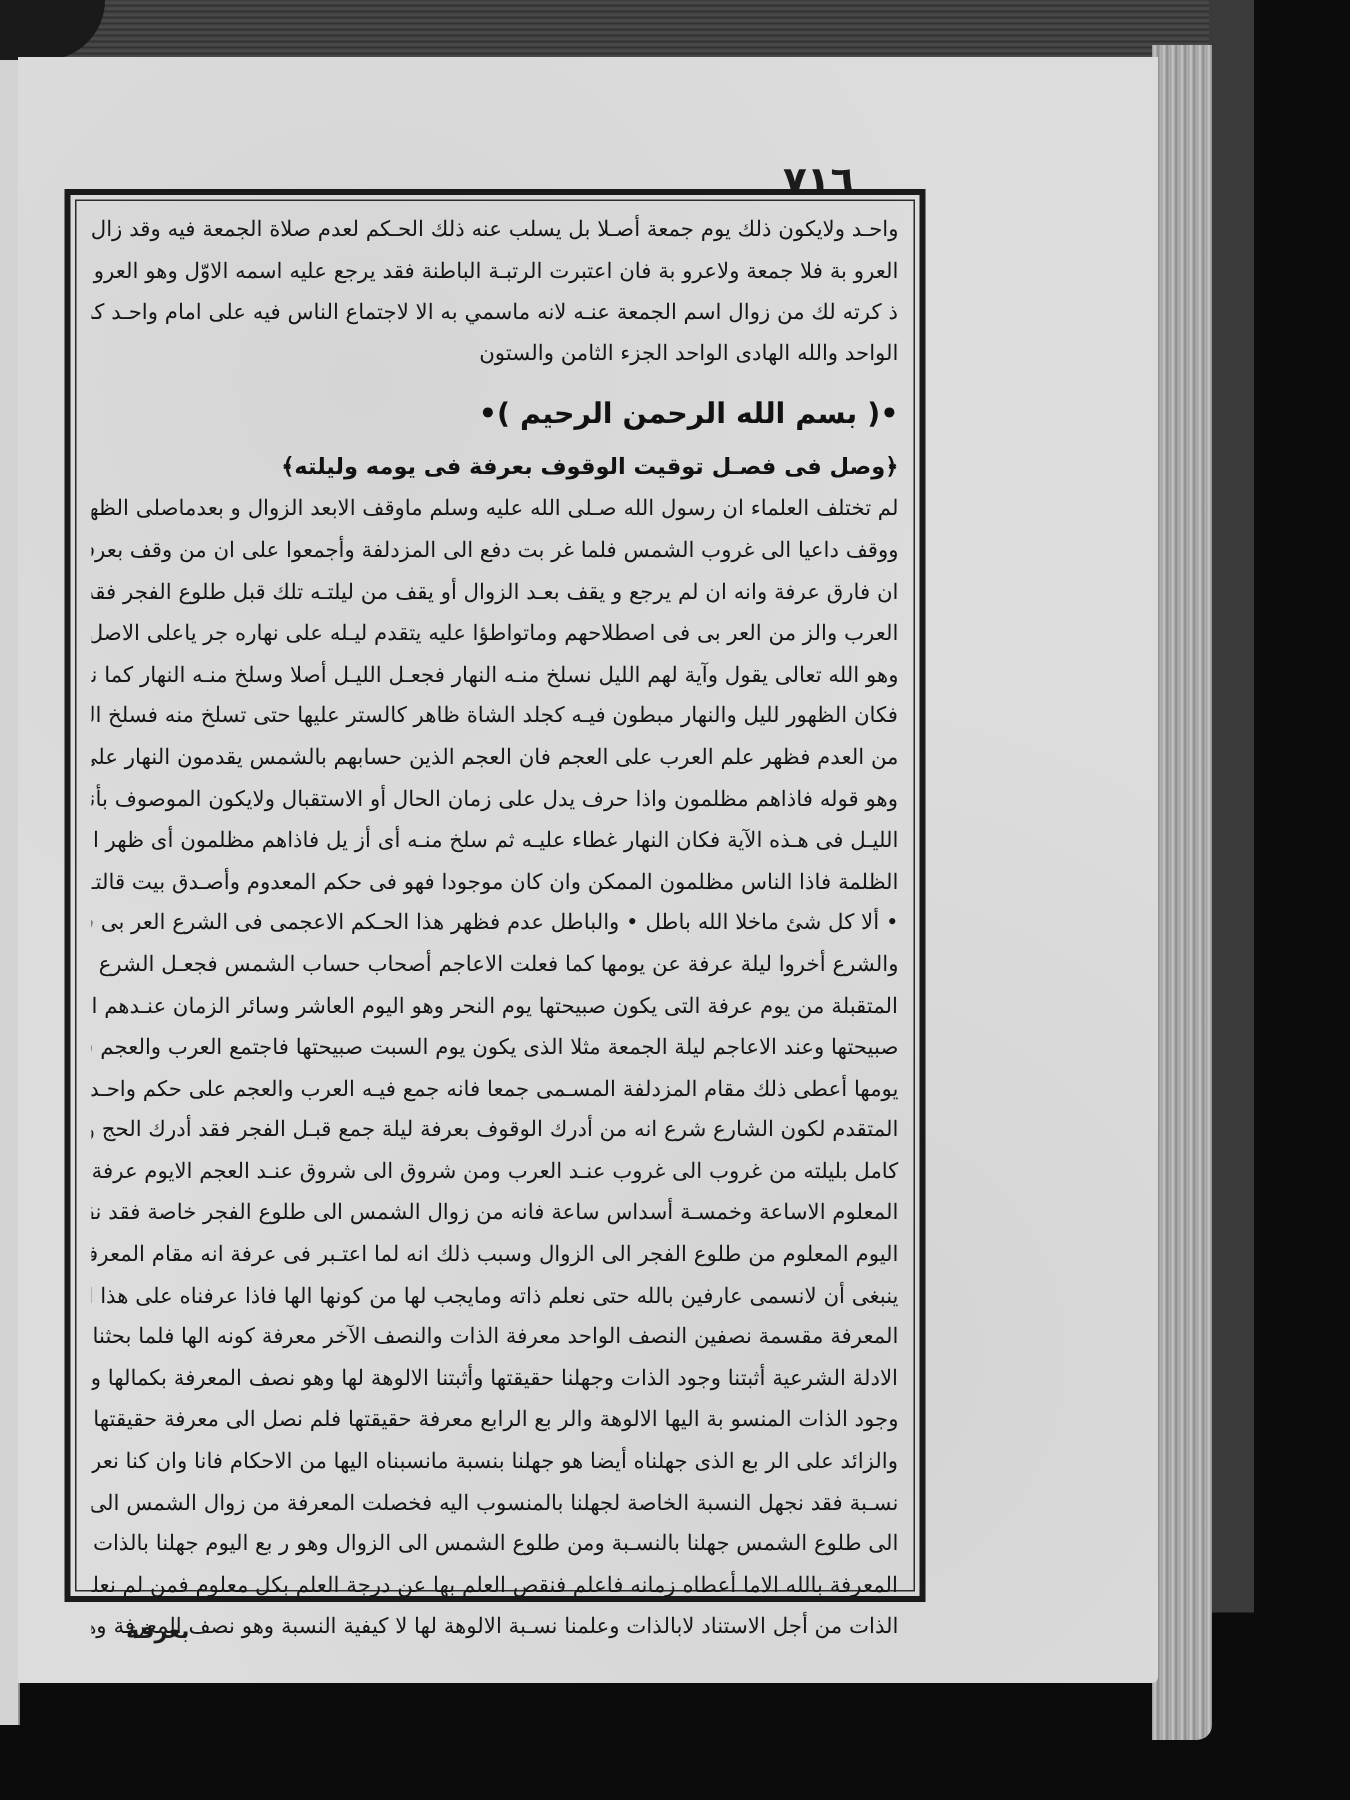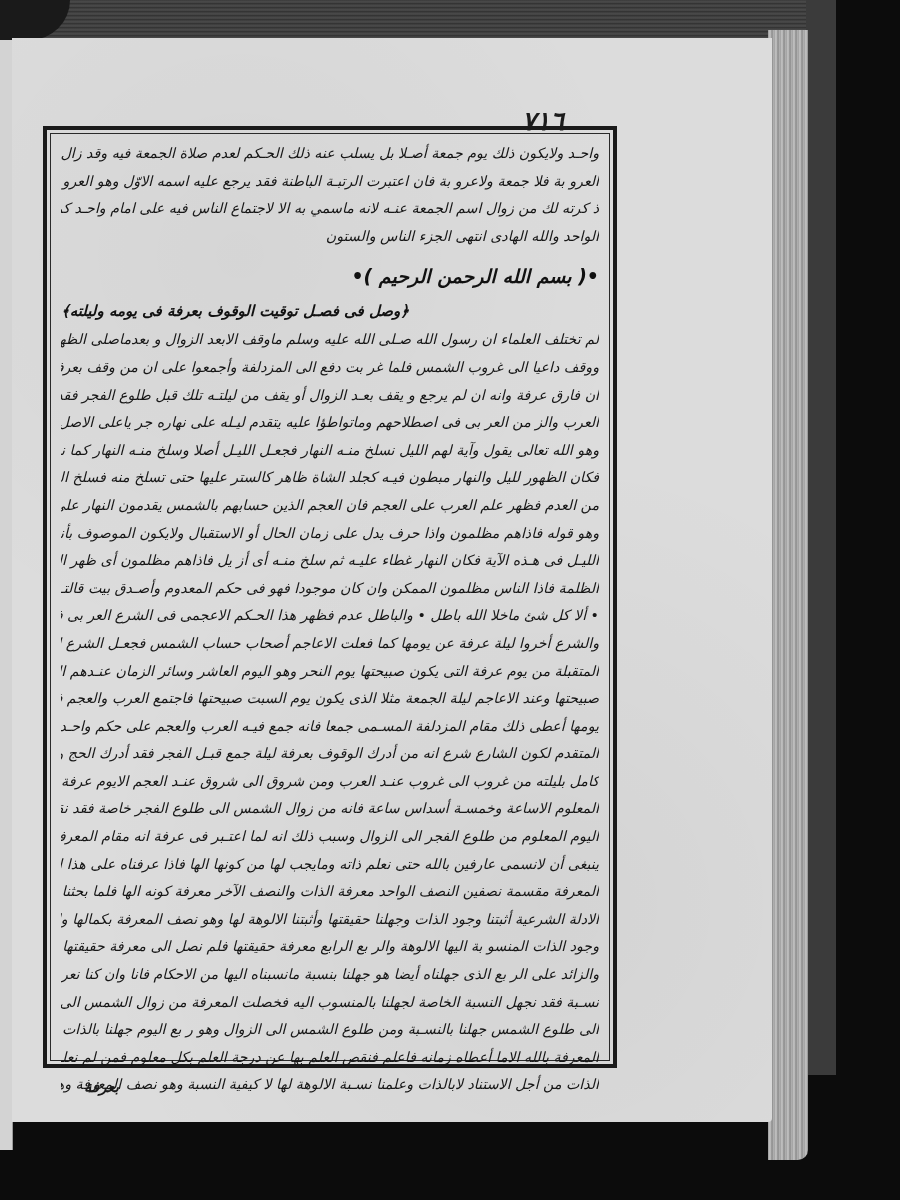--- a/index.html
+++ b/index.html
@@ -33,21 +33,20 @@
     position: absolute; left: 0; top: 40px; width: 12px; height: 1110px;
     background: #d3d3d3; border-right: 1px solid #9a9a9a;
   }
   .page {
     position: absolute; left: 12px; top: 38px; width: 760px; height: 1084px;
     background:
       radial-gradient(circle at 30% 20%, rgba(0,0,0,0.03) 0, transparent 40%),
       radial-gradient(circle at 70% 80%, rgba(0,0,0,0.04) 0, transparent 45%),
       #dcdcdc;
     border-bottom-right-radius: 4px;
-    font-style: italic;
   }
   .page-number {
     position: absolute; left: 510px; top: 68px;
     font-family: "DejaVu Sans", sans-serif; font-size: 26px; font-weight: bold;
     color: #1b1b1b; letter-spacing: 1px;
   }
   .frame {
     position: absolute; left: 31px; top: 88px; width: 574px; height: 942px;
     border: 4px solid #1a1a1a;
     box-sizing: border-box;
@@ -63,21 +62,21 @@
     font-family: "DejaVu Sans", sans-serif;
     font-size: 14.2px; line-height: 27.6px; height: 27.6px;
     color: #161616; white-space: nowrap; overflow: hidden;
   }
   .text-line.last { text-align-last: right; }
   .basmala {
     direction: rtl; font-size: 19px; font-weight: bold;
     line-height: 40px; height: 40px; color: #111; margin-top: 6px;
   }
   .section-title {
-    direction: rtl; text-align: left; font-size: 15px; font-weight: bold;
+    direction: rtl; text-align: right; font-size: 15px; font-weight: bold;
     line-height: 30px; height: 30px; color: #111;
   }
   .catchword {
     position: absolute; left: 72px; top: 1040px; direction: rtl;
     font-size: 15px; font-weight: bold; color: #1b1b1b;
   }
 </style>
 </head>
 <body>
 
@@ -90,21 +89,21 @@
 <div class="page">
   <div class="page-number">٧١٦</div>
 
   <div class="frame">
     <div class="frame-inner">
 
       <div>
         <div class="text-line">واحـد ولايكون ذلك يوم جمعة أصـلا بل يسلب عنه ذلك الحـكم لعدم صلاة الجمعة فيه وقد زال عنه اسمه الاوّل وهو</div>
         <div class="text-line">العرو بة فلا جمعة ولاعرو بة فان اعتبرت الرتبـة الباطنة فقد يرجع عليه اسمه الاوّل وهو العرو بة لاغـير فتفطن لما</div>
         <div class="text-line">ذ كرته لك من زوال اسم الجمعة عنـه لانه ماسمي به الا لاجتماع الناس فيه على امام واحـد كما اجتمعنا فى وجود ناعلى</div>
-        <div class="text-line last">الواحد والله الهادى   انتهى الجزء الناس والستون</div>
+        <div class="text-line last">الواحد والله الهادى   الواحد الجزء الثامن والستون</div>
       </div>
 
       <div class="basmala">•( بسم الله الرحمن الرحيم )•</div>
       <div class="section-title">﴿وصل فى فصـل توقيت الوقوف بعرفة فى يومه وليلته﴾</div>
 
       <div>
         <div class="text-line">لم تختلف العلماء ان رسول الله صـلى الله عليه وسلم ماوقف الابعد الزوال و بعدماصلى الظهر والعصر ارتفع عن مصلاه</div>
         <div class="text-line">ووقف داعيا الى غروب الشمس فلما غر بت دفع الى المزدلفة وأجمعوا على ان من وقف بعرفة قبل الزوال انه لايعتد به</div>
         <div class="text-line">ان فارق عرفة وانه ان لم يرجع و يقف بعـد الزوال أو يقف من ليلتـه تلك قبل طلوع الفجر فقد فاته الحج • اعلم ان</div>
         <div class="text-line">العرب والز من العر بى فى اصطلاحهم وماتواطؤا عليه يتقدم ليـله على نهاره جر ياعلى الاصل فان موجـد الزمان</div>

